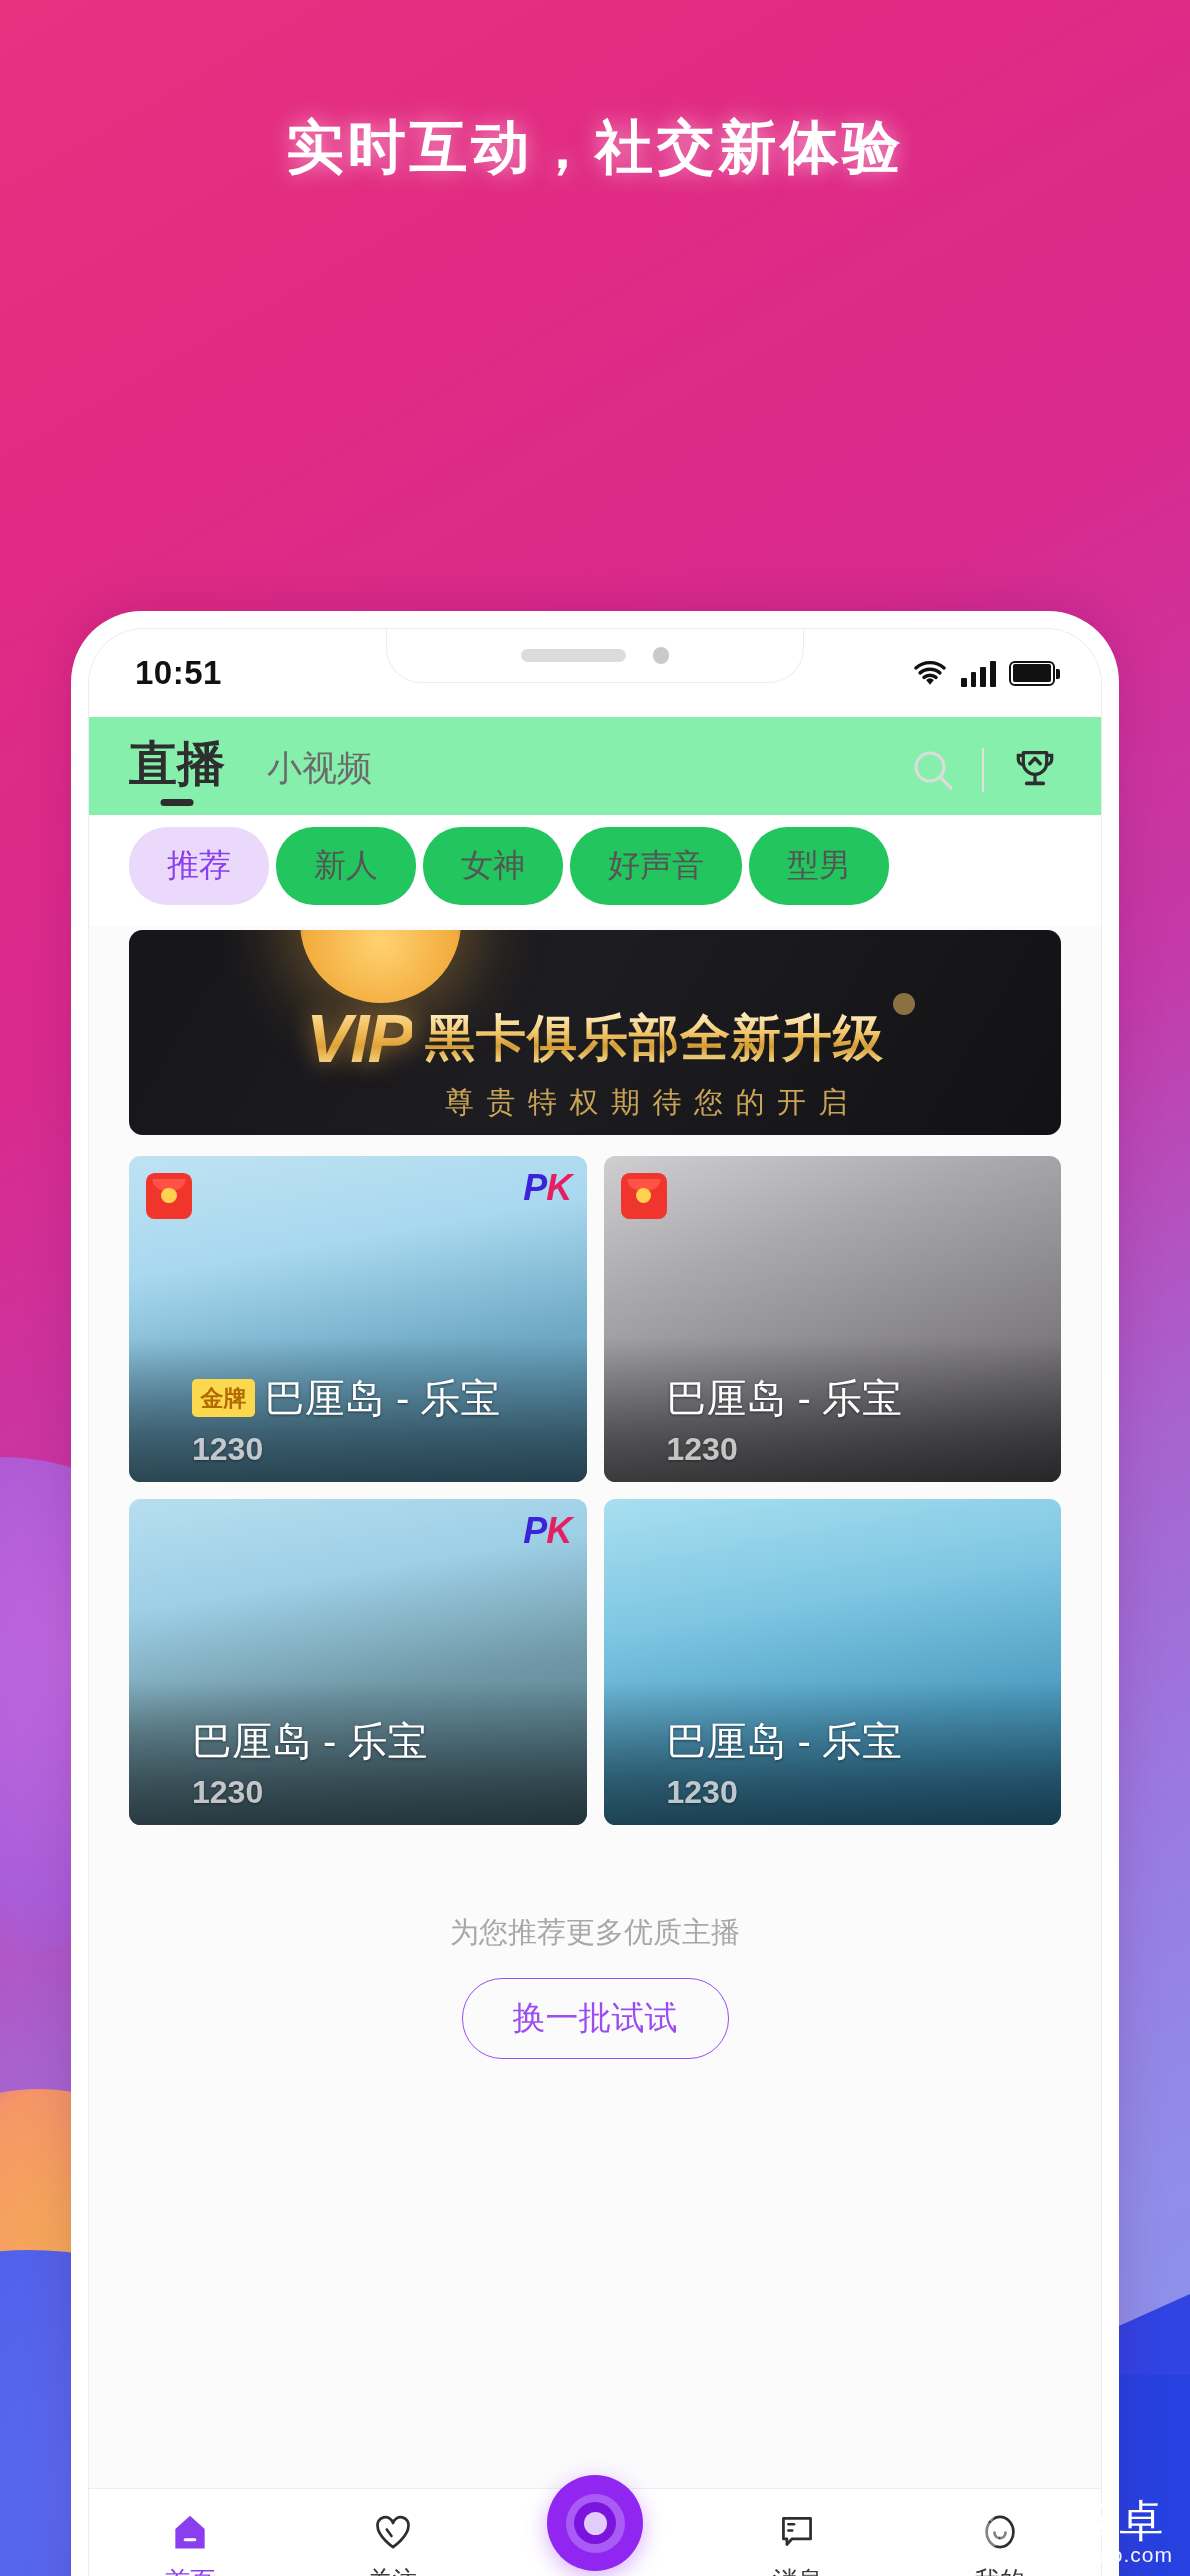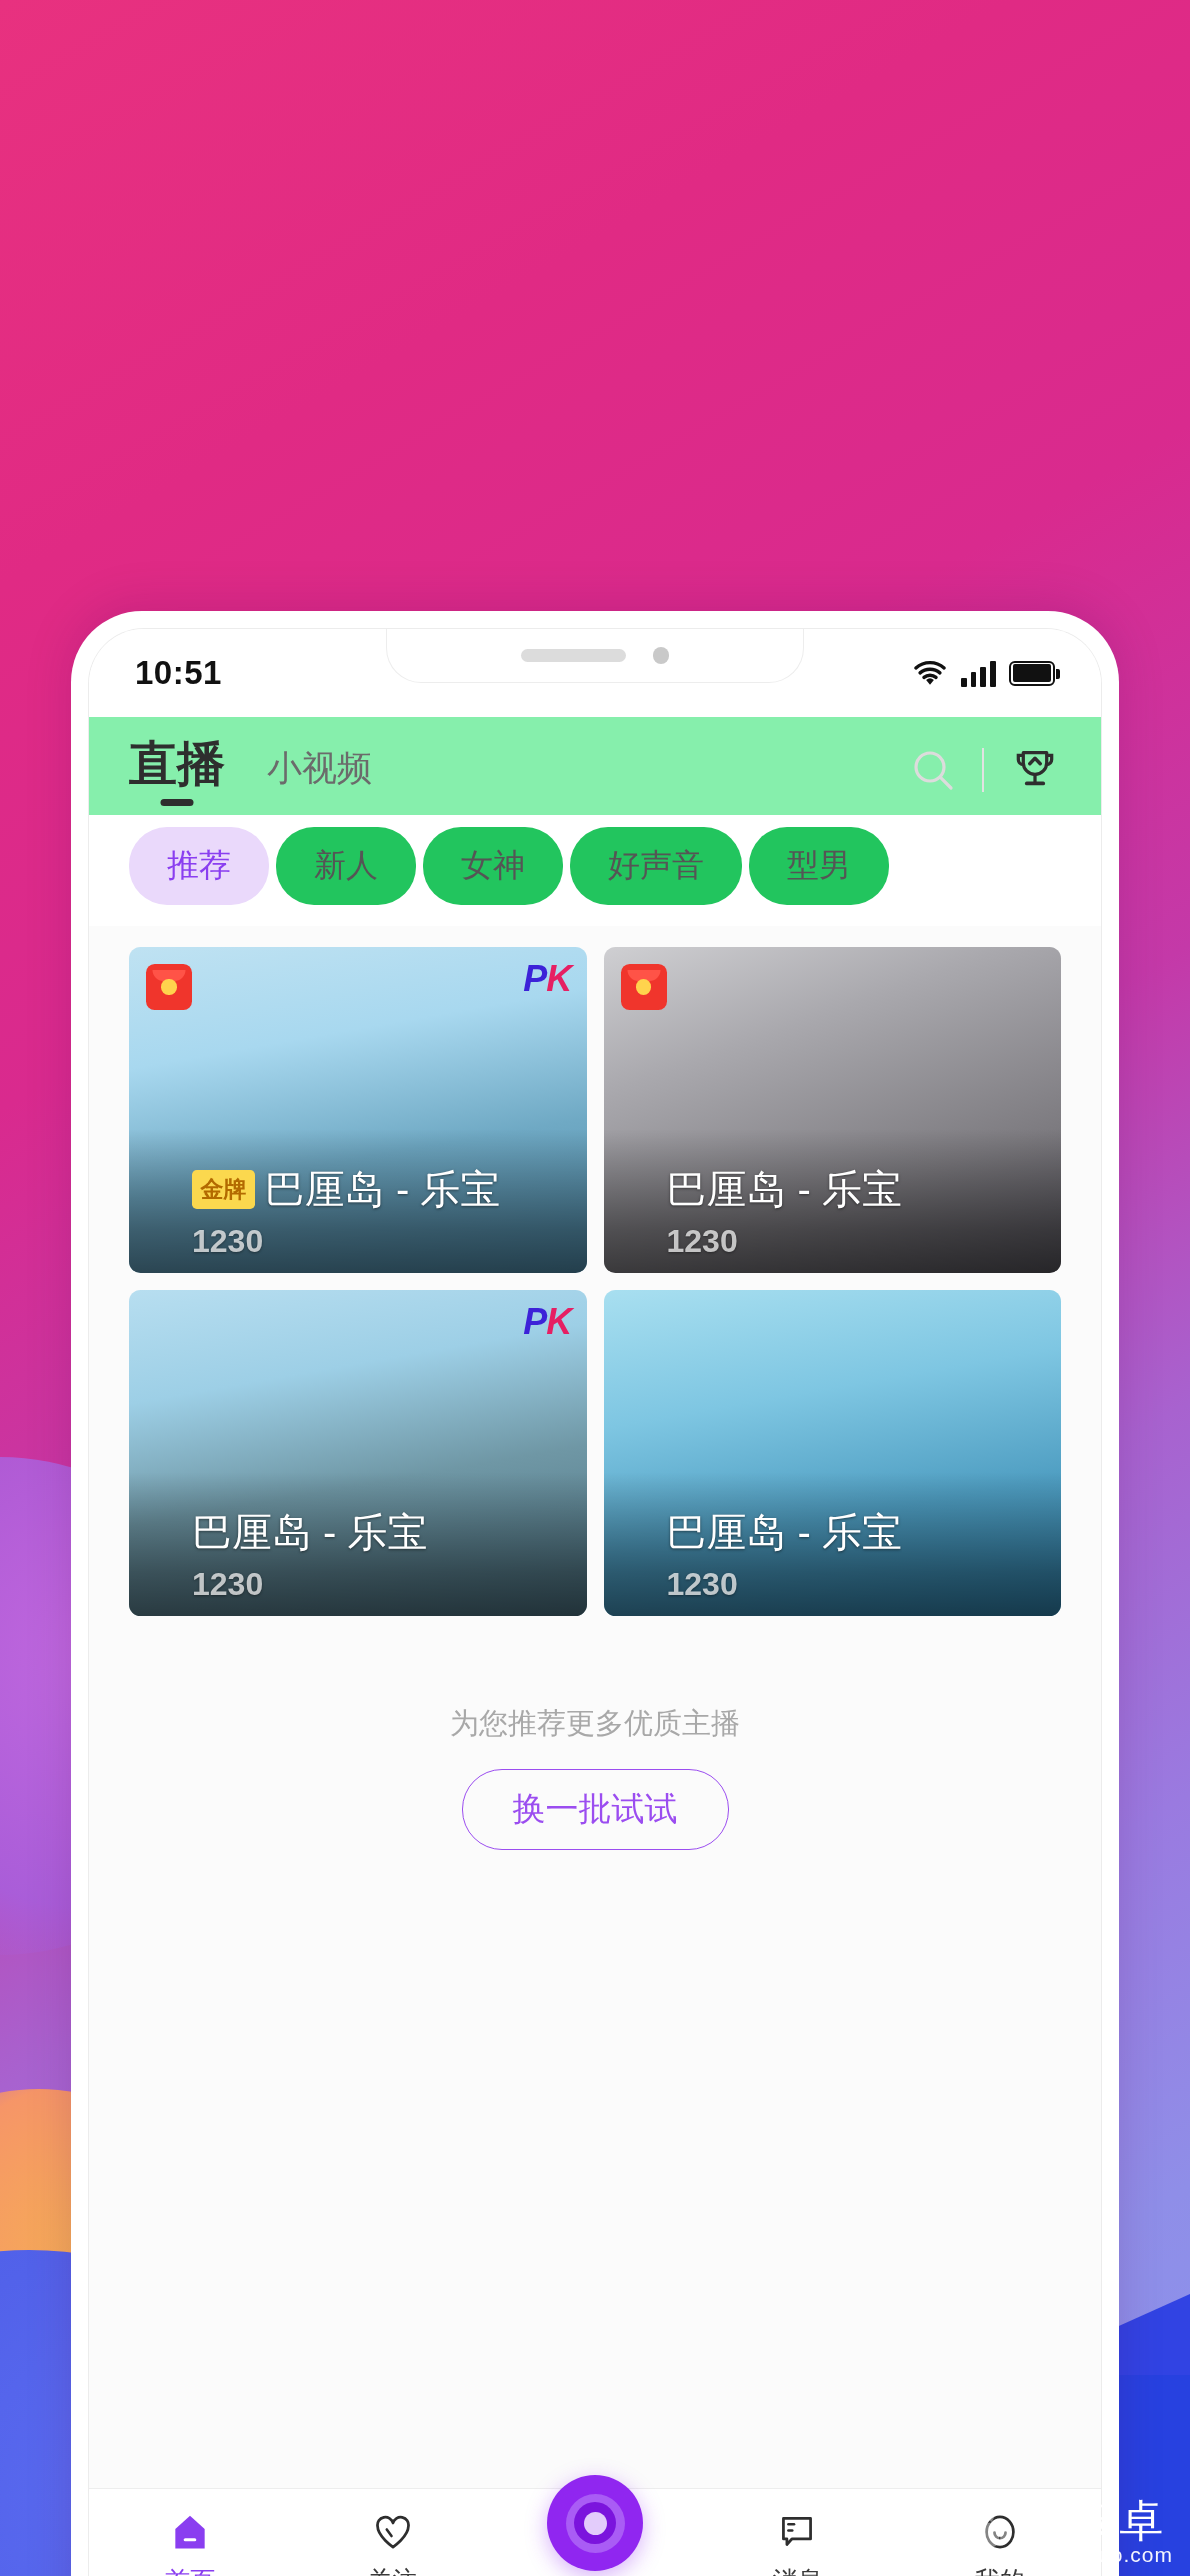--- a/index.html
+++ b/index.html
@@ -308,20 +308,21 @@
   <div class="blob blob-cyan"></div>
   <div class="blob blob-cyan2"></div>
   <div class="blob blob-purple-left"></div>
   <div class="blob blob-orange"></div>
   <div class="blob blob-blue-bl"></div>
   <div class="corner-blue2"></div>
   <div class="corner-blue"></div>
 </div>
 
 <div id="hero">
+  <div class="hero-sub">实时互动，社交新体验</div>
 </div>
 
 <div id="phone">
   <div id="screen">
 
     <div class="statusbar">
       <div class="sb-time">10:51</div>
       <div class="notch">
         <div class="speaker"></div>
         <div class="camera"></div>
@@ -374,20 +375,31 @@
     </div>
 
     <div class="chips">
       <div class="chip active">推荐</div>
       <div class="chip">新人</div>
       <div class="chip">女神</div>
       <div class="chip">好声音</div>
       <div class="chip">型男</div>
     </div>
 
+    <div class="banner-wrap">
+      <div class="banner">
+        <div class="glow-sun"></div>
+        <div class="dot-sm"></div>
+        <div class="banner-row">
+          <span class="banner-vip">VIP</span>
+          <span class="banner-main">黑卡俱乐部全新升级</span>
+        </div>
+        <div class="banner-sub">尊贵特权期待您的开启</div>
+      </div>
+    </div>
 
     <div class="grid">
 
       <div class="card c1">
         <div class="photo"></div>
         <div class="scrim"></div>
         <div class="badge-gift">
             <i></i>
           </div>
         <div class="badge-pk"><span class="p">P</span><span class="k">K</span></div>

